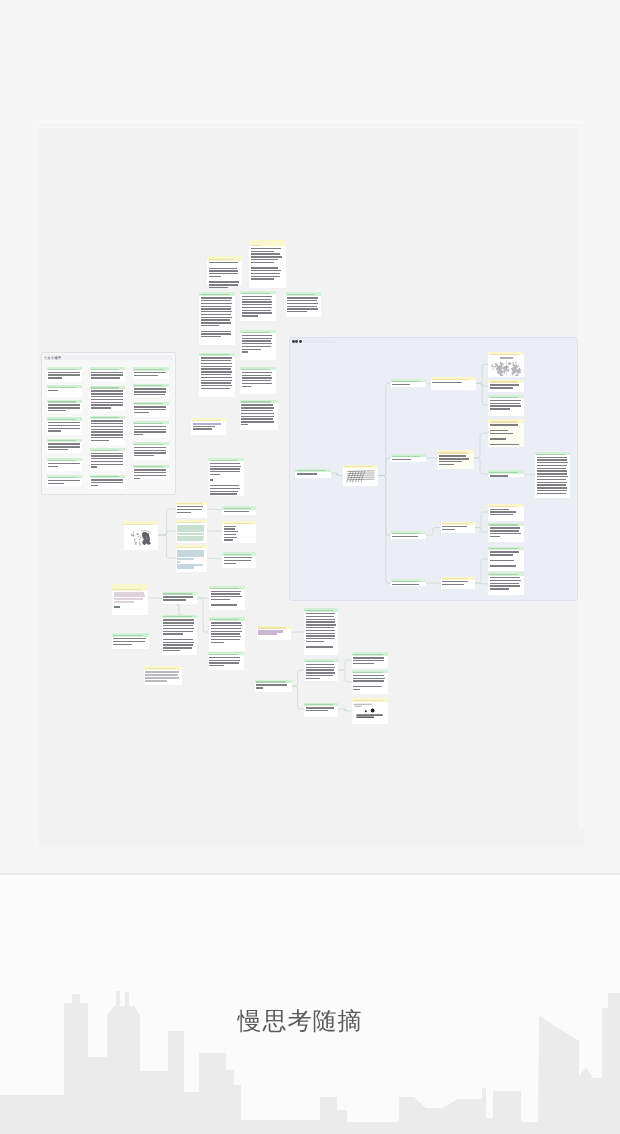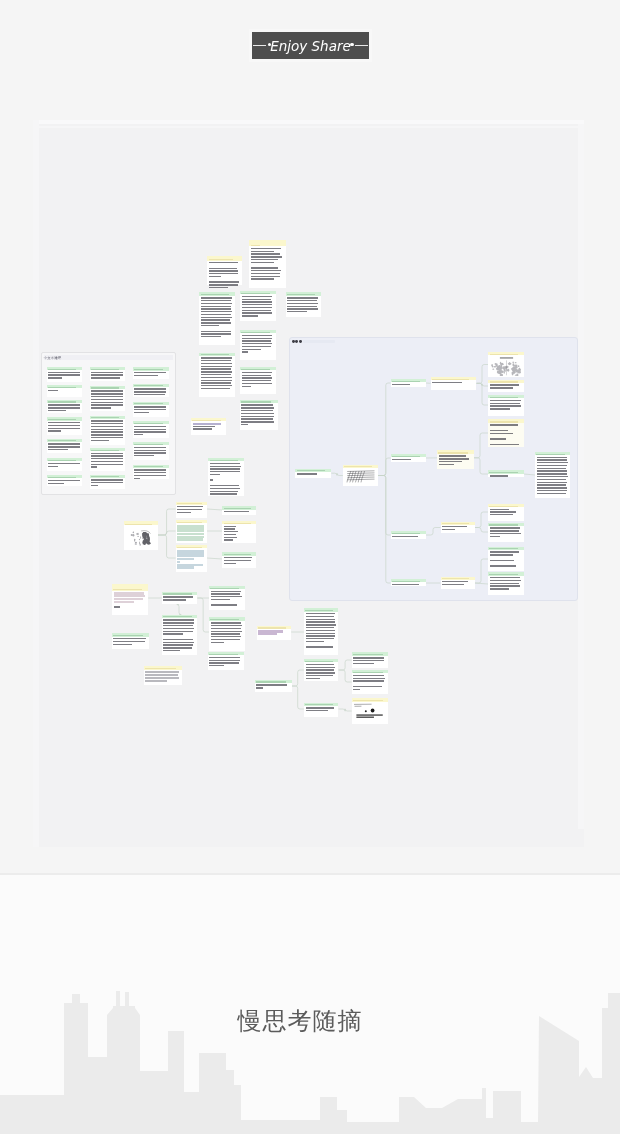--- a/index.html
+++ b/index.html
@@ -35,27 +35,20 @@
   .mm{position:absolute;background:#eceef6;border:1px solid #dfe2ec;box-sizing:border-box;border-radius:3px;}
   .dots{position:absolute;display:flex;gap:.7px;}
   .dots i{width:2.8px;height:2.8px;border-radius:50%;background:#3e3e46;display:block;}
   .mmTitle{position:absolute;height:3px;background:#e6e9f2;border-radius:1px;}
   svg.links{position:absolute;left:0;top:0;overflow:visible;}
 </style>
 </head>
 <body>
 
 <div class="page">
-  <div class="hdr">
-    <span class="arrowL"></span>
-    <span class="t">Enjoy Share</span>
-    <span class="arrowR"></span>
-    <span class="dotL"></span>
-    <span class="dotR"></span>
-  </div>
   <div class="canvas" id="canvas">
       <div class="grp" style="left: 4px; top: 232px; width: 135px; height: 143px;"></div>
       <div class="grpBar" style="left: 6.5px; top: 235.4px; width: 129px;"></div>
       <div class="grpT" style="left: 6.8px; top: 235.6px;">中文不难吧</div>
       <div class="card" style="left: 9.5px; top: 246.9px; width: 35.5px; height: 15.5px;">
         <div class="hd" style="height: 3.4px; background: rgb(210, 240, 214);">
           <div class="hl" style="width: 80%;"></div>
         </div>
         <div class="bd">
           <div class="ln" style="width: 97%;"></div>

